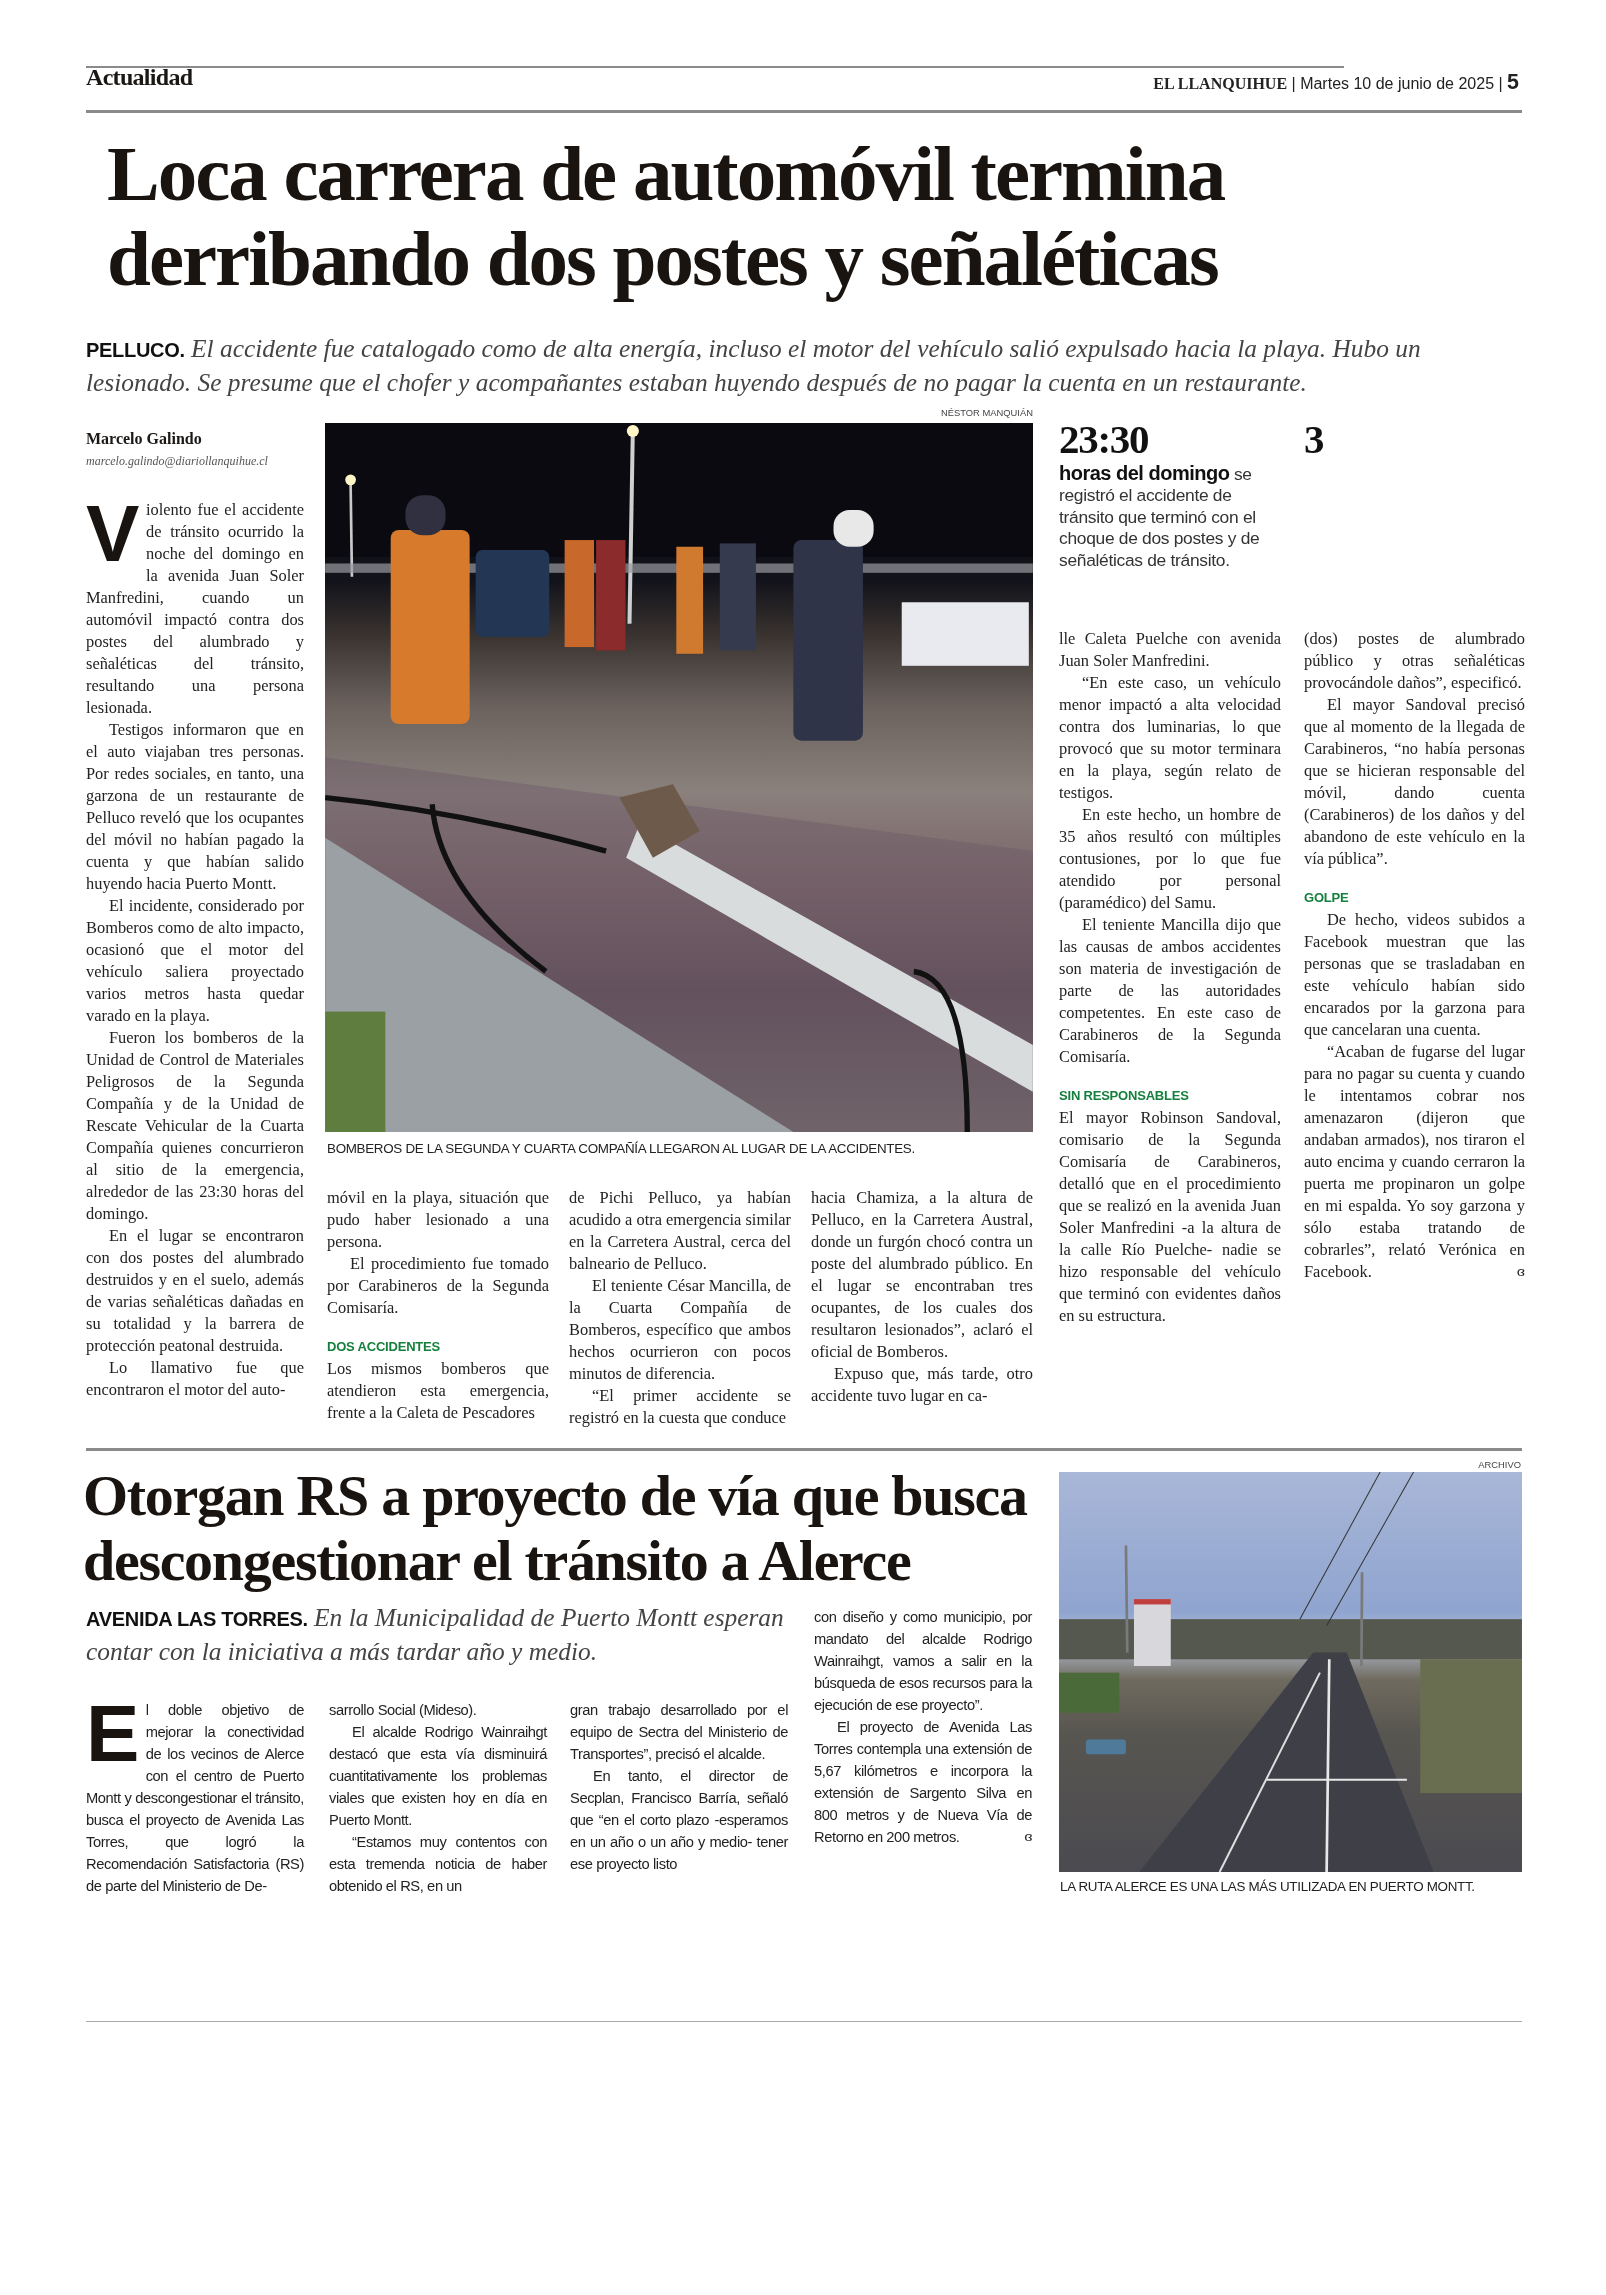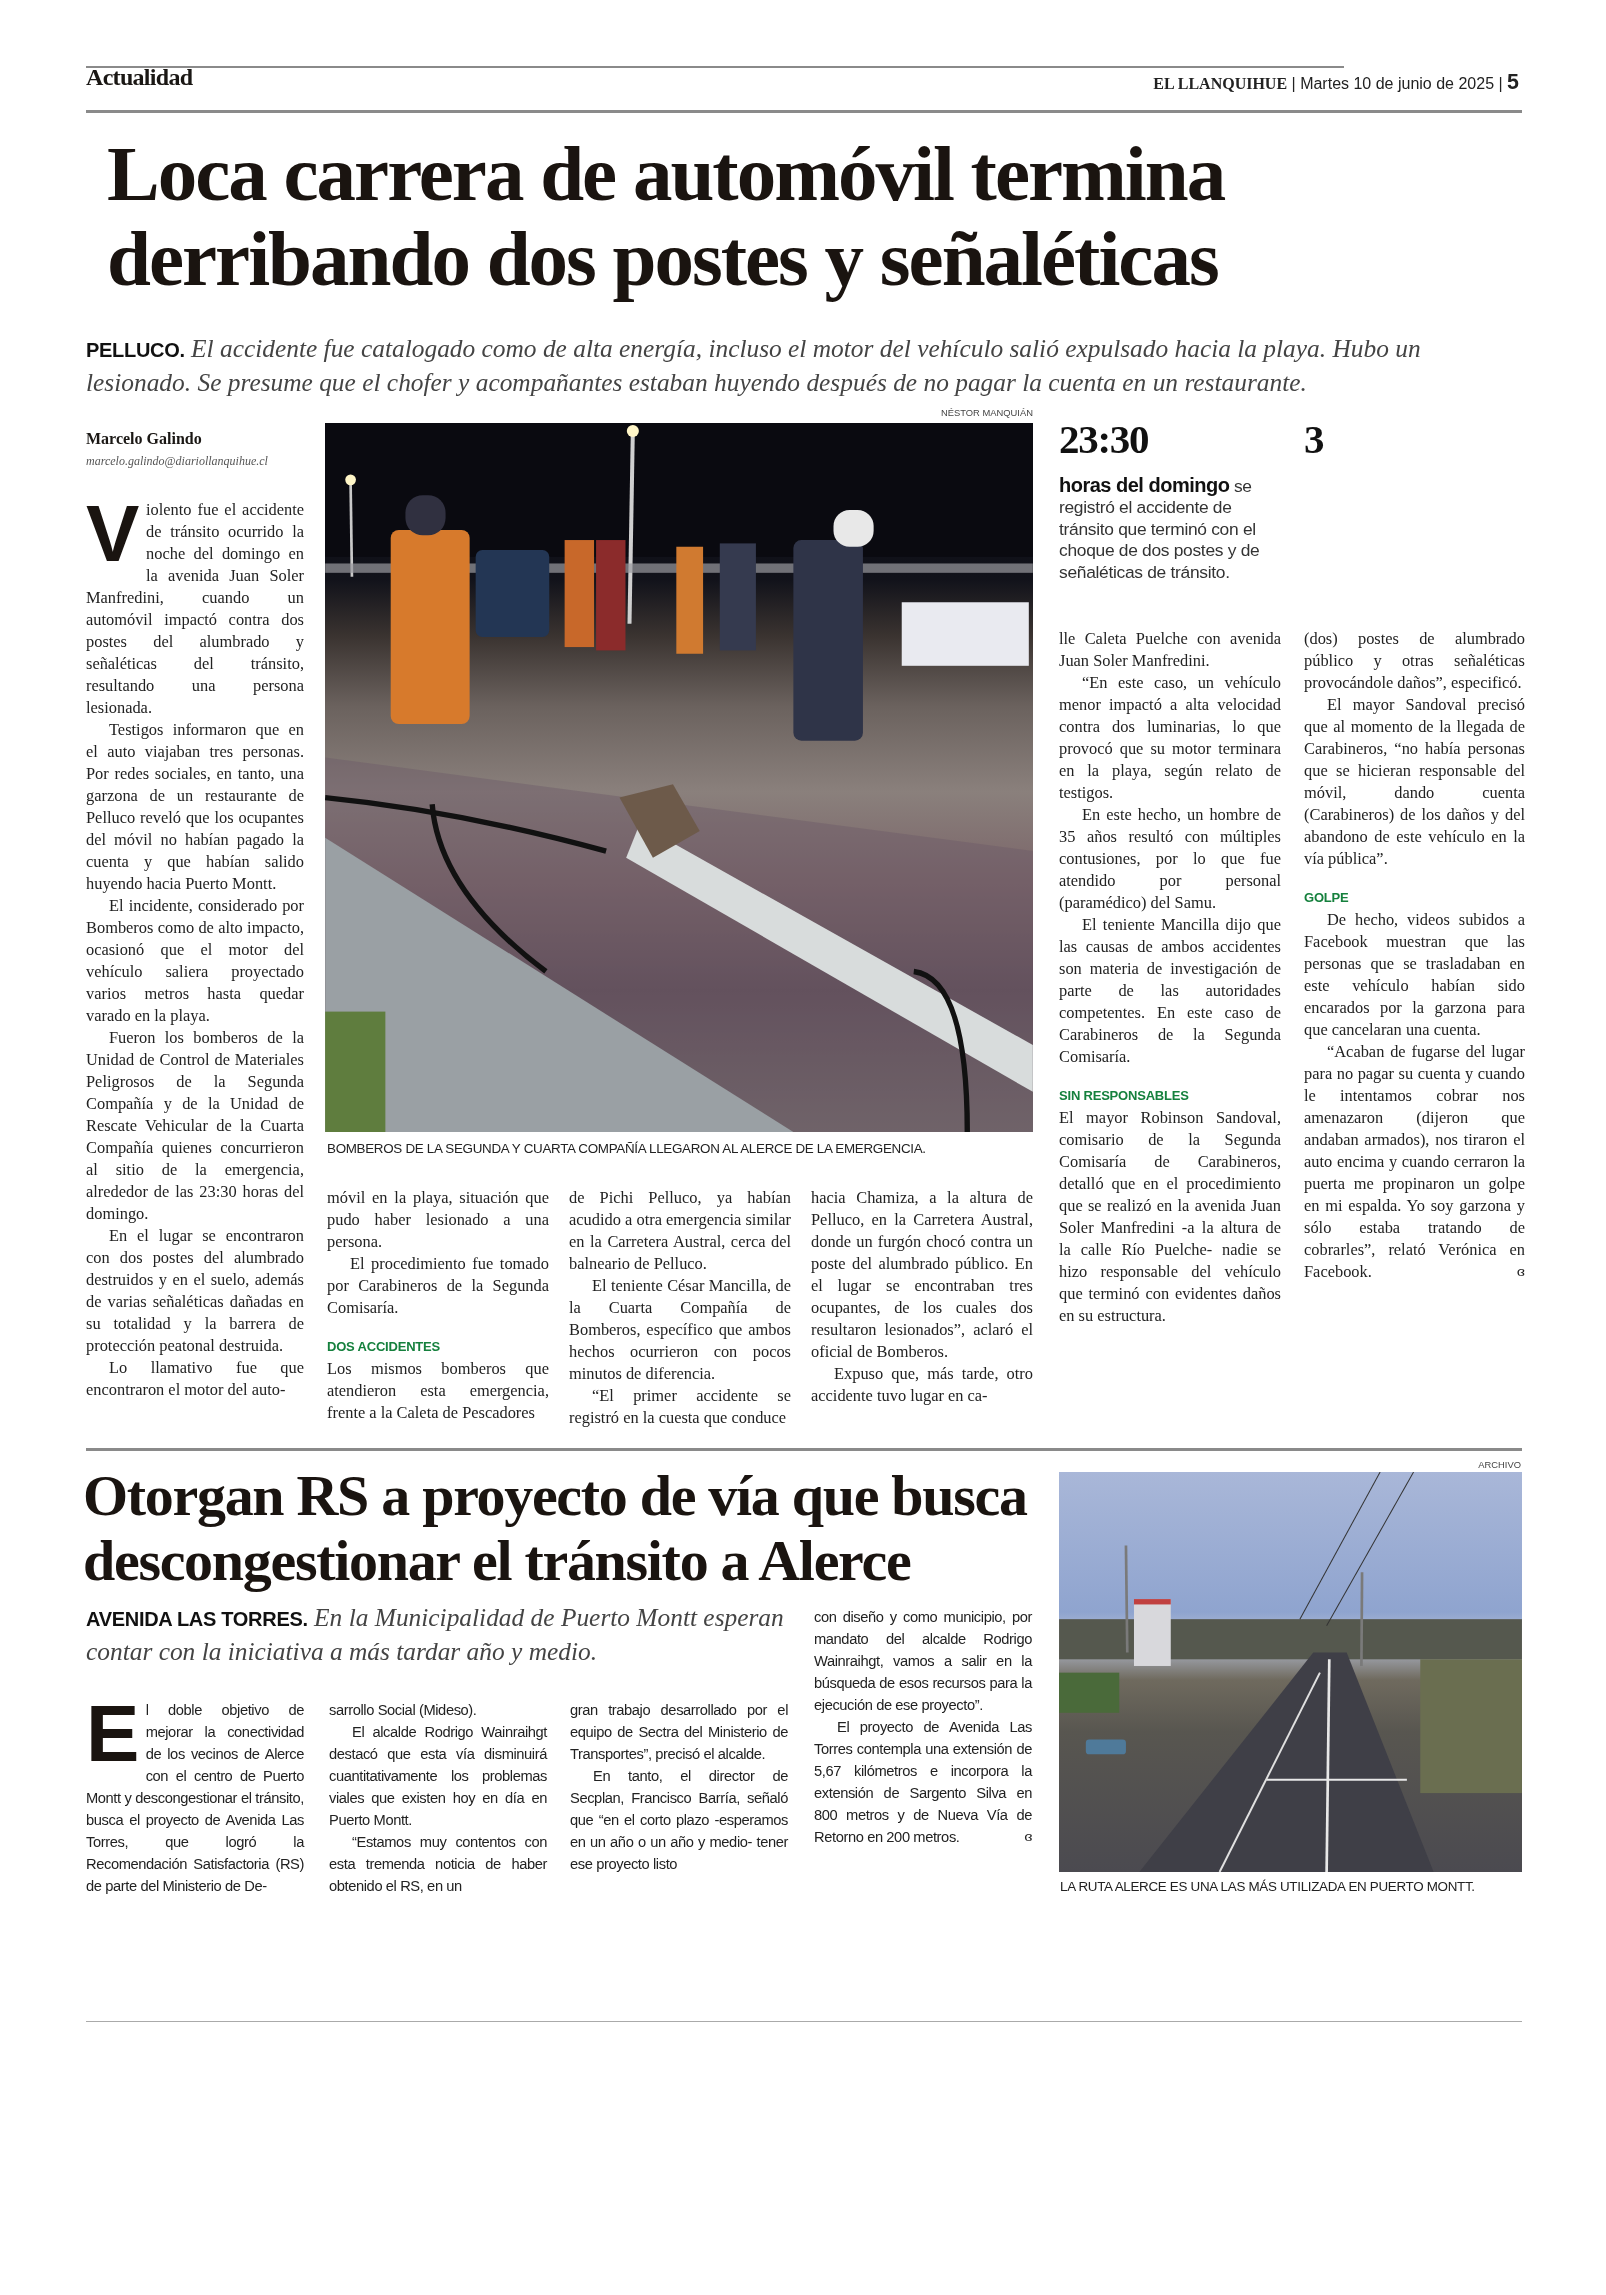--- a/index.html
+++ b/index.html
@@ -19,21 +19,21 @@
   .email{font-family:"Liberation Serif",serif;font-style:italic;font-size:12px;color:#555;}
   .col{position:absolute;font-family:"Liberation Serif",serif;font-size:16.4px;line-height:22px;text-align:justify;color:#222;hyphens:auto;}
   .col p{margin:0;text-indent:23px;}
   .col p.noind{text-indent:0;}
   .col .sub{font-family:"Liberation Sans",sans-serif;font-weight:bold;font-size:13px;margin-top:17px;color:#15803d;letter-spacing:-0.2px;}
   .col.narrow{font-family:"Liberation Sans",sans-serif;font-size:14.7px;letter-spacing:-0.4px;}
   .dropcap{float:left;font-family:"Liberation Sans",sans-serif;font-weight:bold;font-size:80px;line-height:64px;margin:2.7px 6.7px 0 0;color:#1a1410;}
   .caption{font-family:"Liberation Sans",sans-serif;font-size:13.4px;color:#222;letter-spacing:-0.3px;white-space:nowrap;}
   .credit{font-family:"Liberation Sans",sans-serif;font-size:9.4px;color:#444;text-align:right;}
   .stat-num{font-family:"Liberation Serif",serif;font-weight:bold;font-size:41px;color:#111;letter-spacing:-1.3px;}
-  .stat-text{font-family:"Liberation Sans",sans-serif;font-size:17.4px;line-height:21.4px;color:#333;letter-spacing:-0.3px;margin-top:12px;}
+  .stat-text{font-family:"Liberation Sans",sans-serif;font-size:17.4px;line-height:21.4px;color:#333;letter-spacing:-0.3px;}
   .stat-text b{font-size:20px;color:#111;letter-spacing:-0.5px;}
   .endmark{font-family:"DejaVu Serif",serif;font-size:13.4px;float:right;}
   .photo{position:absolute;overflow:hidden;}
 </style>
 </head>
 <body>
 
 <div class="rule" style="left:86px;top:66px;width:1258px;height:2px;"></div>
 <div class="abs section" style="left:86px;top:64px;">Actualidad</div>
 <div class="abs masthead" style="right:87px;top:70px;">
@@ -85,21 +85,21 @@
     <path d="M0 500 L1058 640 L1058 1060 L0 1060 Z" fill="#6c5a68" opacity="0.45"></path>
     <path d="M0 620 L0 1060 L700 1060 Z" fill="#9aa0a4"></path>
     <path d="M470 600 L1058 930 L1058 1000 L450 650 Z" fill="#d8dcdc"></path>
     <path d="M440 560 L520 540 L560 610 L490 650 Z" fill="#6d5a4a"></path>
     <path d="M0 560 Q200 580 420 640" stroke="#111" stroke-width="8" fill="none"></path>
     <path d="M160 570 Q170 700 330 820" stroke="#111" stroke-width="8" fill="none"></path>
     <path d="M880 820 Q960 830 960 1060" stroke="#111" stroke-width="8" fill="none"></path>
     <rect x="0" y="880" width="90" height="180" fill="#5f7d3e"></rect>
   </svg>
 </div>
-<div class="abs caption" style="left:327px;top:1141px;">BOMBEROS DE LA SEGUNDA Y CUARTA COMPAÑÍA LLEGARON AL ALERCE DE LA EMERGENCIA.</div>
+<div class="abs caption" style="left:327px;top:1141px;">BOMBEROS DE LA SEGUNDA Y CUARTA COMPAÑÍA LLEGARON AL LUGAR DE LA ACCIDENTES.</div>
 
 <div class="col" style="left:327px;top:1187px;width:222px;">
   <p class="noind">móvil en la playa, situación que pudo haber lesionado a una persona.</p>
   <p>El procedimiento fue tomado por Carabineros de la Segunda Comisaría.</p>
   <div class="sub">DOS ACCIDENTES</div>
   <p class="noind">Los mismos bomberos que atendieron esta emergencia, frente a la Caleta de Pescadores</p>
 </div>
 <div class="col" style="left:569px;top:1187px;width:222px;">
   <p class="noind">de Pichi Pelluco, ya habían acudido a otra emergencia similar en la Carretera Austral, cerca del balneario de Pelluco.</p>
   <p>El teniente César Mancilla, de la Cuarta Compañía de Bomberos, específico que ambos hechos ocurrieron con pocos minutos de diferencia.</p>

